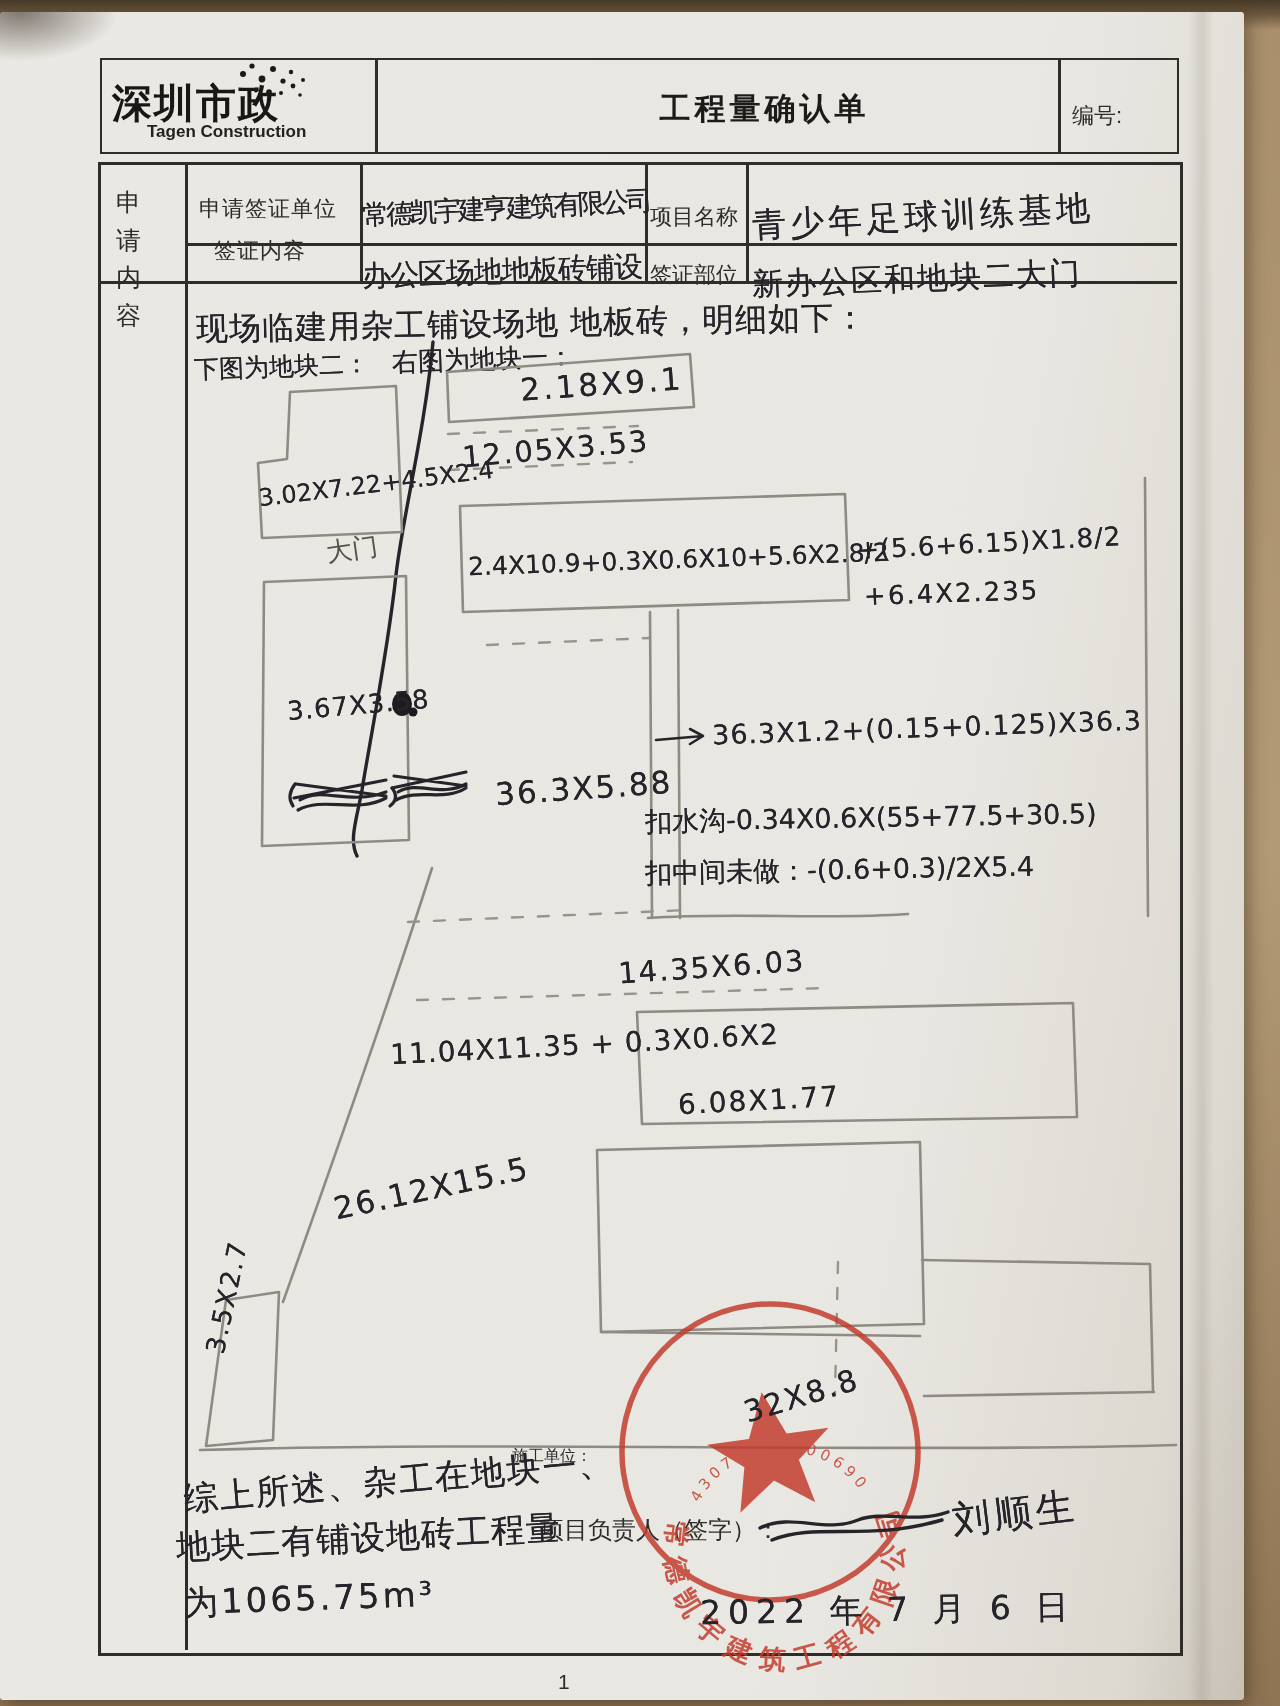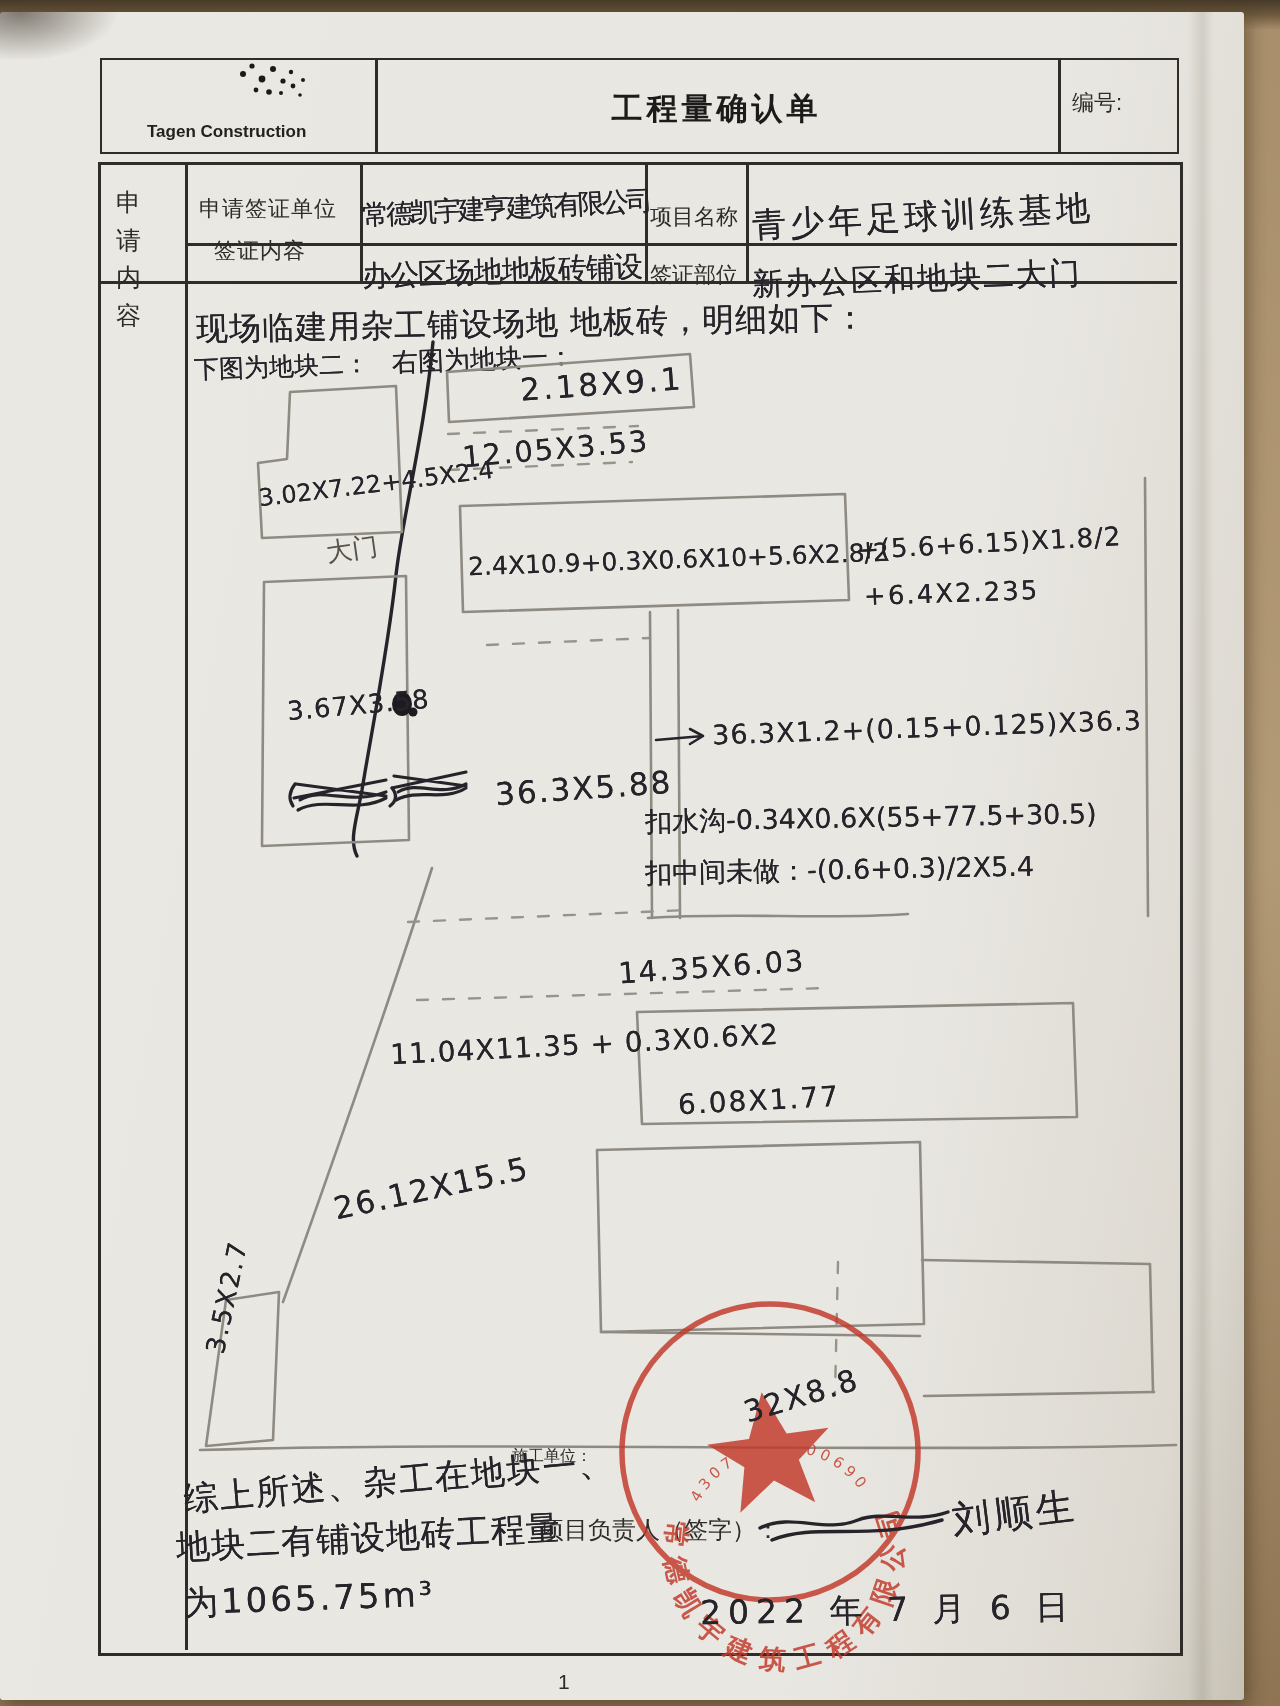--- a/index.html
+++ b/index.html
@@ -33,23 +33,24 @@
 </head>
 <body>
 
 <div class="paper">
   <div class="crease"></div>
 
   <div class="bx" style="left:100px;top:46px;width:1075px;height:92px;"></div>
   <div class="vl" style="left:375px;top:46px;height:94px;"></div>
   <div class="vl" style="left:1058px;top:46px;height:94px;"></div>
 
+  <div class="pr" style="left:112px;top:64px;font-size:40px;font-weight:bold;color:#191715;letter-spacing:2px;">深圳市政</div>
   <div class="pr" style="left:147px;top:110px;font-size:17px;font-weight:bold;color:#24221f;">Tagen Construction</div>
-  <div class="pr" style="left:375px;top:76px;width:683px;text-align:center;font-size:31px;font-weight:bold;letter-spacing:4px;color:#1d1b19;">工程量确认单</div>
-  <div class="pr" style="left:1072px;top:76px;font-size:22px;">编号:</div>
+  <div class="pr" style="left:375px;top:76px;width:683px;text-align:center;font-size:31px;font-weight:bold;letter-spacing:4px;color:#1d1b19;padding-left:48px;">工程量确认单</div>
+  <div class="pr" style="left:1072px;top:89px;font-size:22px;">编号:</div>
 
   <div class="bx" style="left:98px;top:150px;width:1079px;height:1488px;border-width:3px;"></div>
   <div class="vl" style="left:185px;top:150px;height:1488px;"></div>
   <div class="hl" style="left:185px;top:231px;width:992px;"></div>
   <div class="hl" style="left:98px;top:269px;width:1079px;"></div>
   <div class="vl" style="left:360px;top:150px;height:120px;"></div>
   <div class="vl" style="left:645px;top:150px;height:120px;"></div>
   <div class="vl" style="left:746px;top:150px;height:120px;"></div>
 
   <div class="pr" style="left:116px;top:172px;width:56px;font-size:25px;line-height:1.5;letter-spacing:4px;white-space:normal;">申请内容</div>

